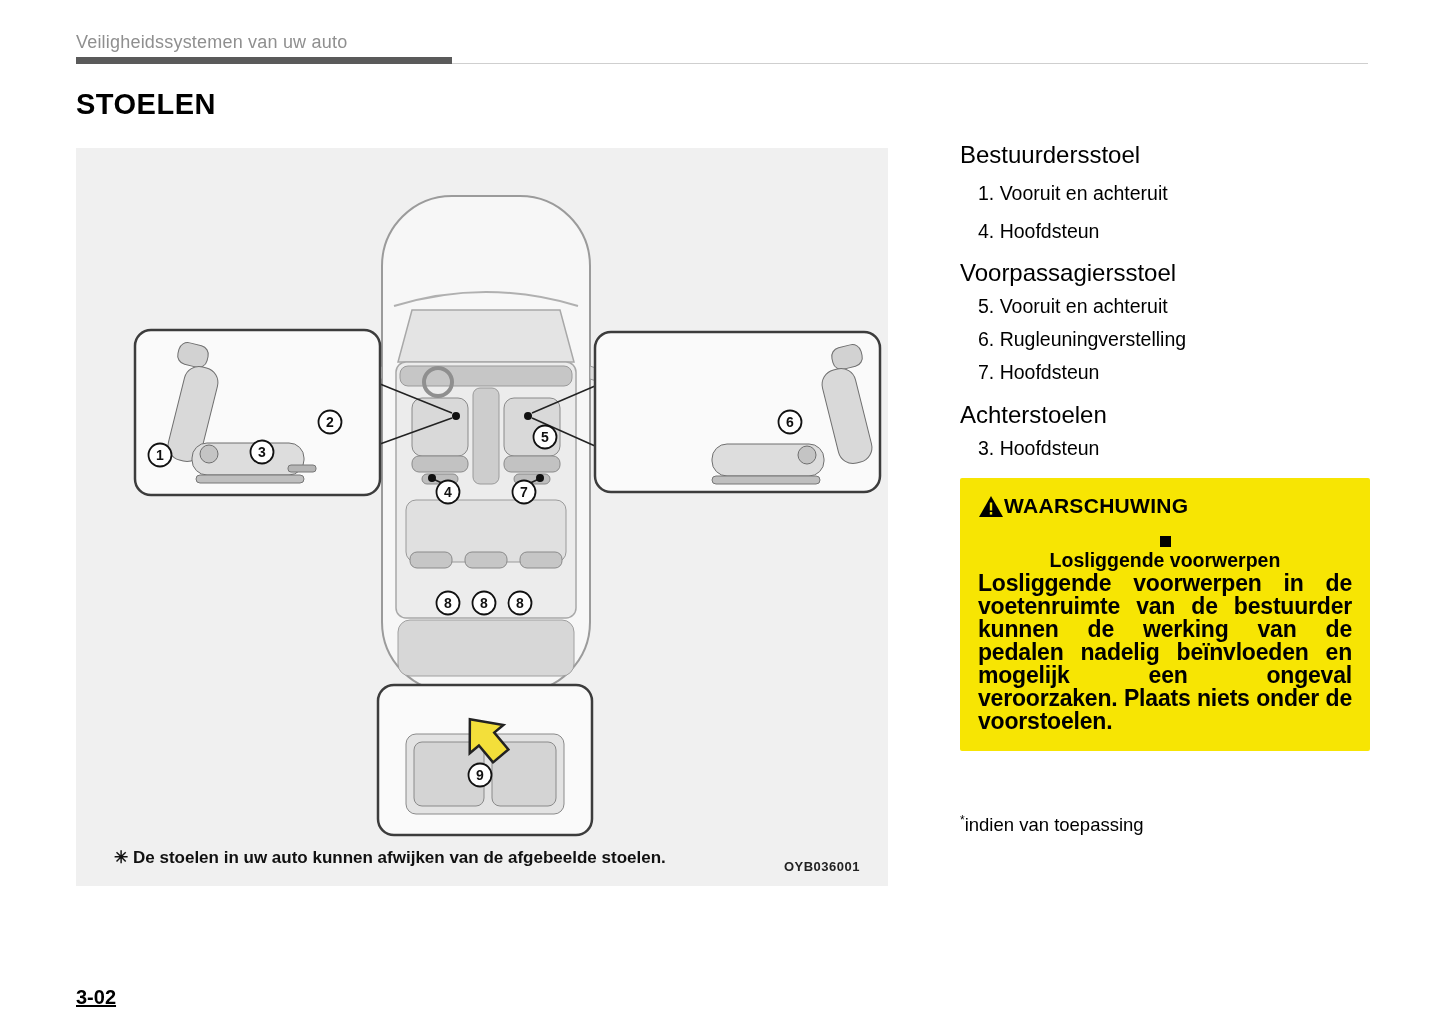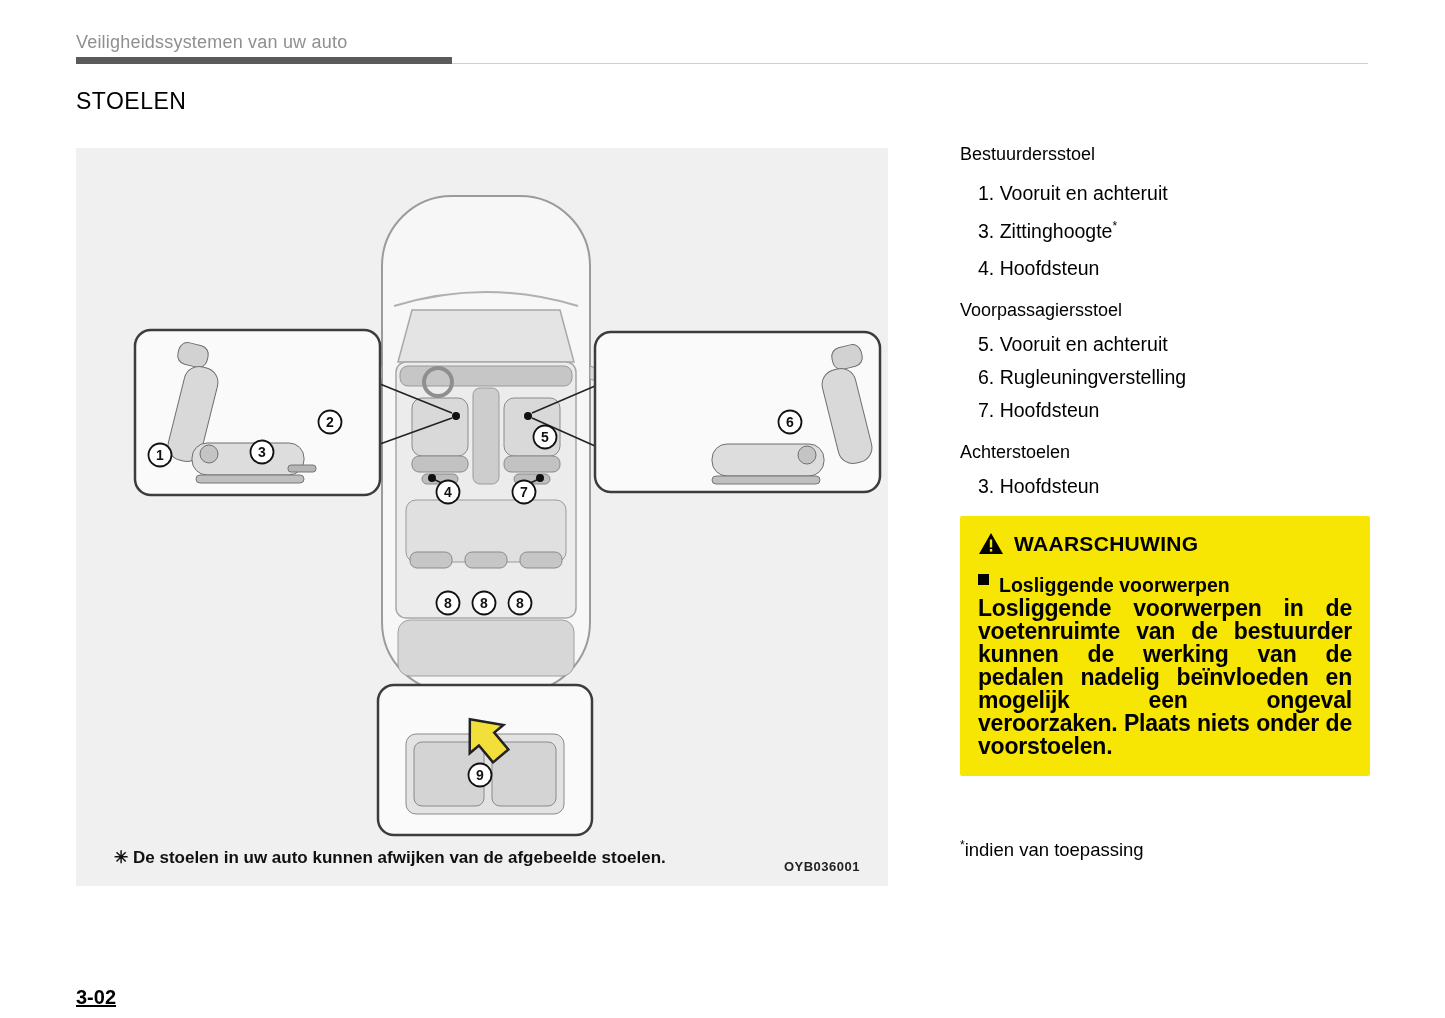--- a/index.html
+++ b/index.html
@@ -7,38 +7,38 @@
     width:1445px;height:1018px;position:relative;background:#ffffff;
     font-family:"Liberation Sans", sans-serif;color:#000;overflow:hidden;
   }
   .abs{position:absolute;}
 
   
   .header-title{left:76px;top:32px;font-size:18px;color:#8f8f8f;letter-spacing:.2px;}
   .header-rule{left:76px;top:63px;width:1292px;height:1px;background:#cfcfcf;}
   .header-bar{left:76px;top:57px;width:376px;height:7px;background:#5a5a5a;}
 
-  .page-title{left:76px;top:88px;font-size:23px;font-weight:normal;letter-spacing:.5px;}
+  .page-title{left:76px;top:88px;font-size:29px;font-weight:bold;letter-spacing:.5px;}
 
   
   .figure{left:76px;top:148px;width:812px;height:738px;background:#f0f0f0;}
   .figure svg{position:absolute;left:0;top:0;}
   .fig-caption{position:absolute;left:38px;bottom:18px;font-size:17px;font-weight:bold;color:#111;margin-top:48px;}
   .fig-code{position:absolute;right:28px;bottom:12px;font-size:13px;font-weight:600;color:#222;letter-spacing:.5px;}
 
   
   .right-col{left:960px;top:142px;width:410px;}
   .section{margin-bottom:18px;}
-  .sec-heading{font-size:18px;line-height:25px;}
+  .sec-heading{font-size:24px;line-height:25px;}
   .sec-item{font-size:19.5px;line-height:24px;margin:9px 0 0 18px;}
   .sec-item sup{font-size:12px;}
 
   .warning-box{margin-top:6px;border-radius:2px;padding:16px 18px 18px 18px;}
-  .warn-title{display:flex;align-items:center;gap:10px;font-size:21px;font-weight:bold;letter-spacing:.3px;}
-  .warn-sub{display:flex;align-items:flex-start;gap:10px;margin-top:18px;font-size:19.5px;font-weight:bold;}
+  .warn-title{display:flex;align-items:center;font-size:21px;font-weight:bold;letter-spacing:.3px;}
+  .warn-sub{display:flex;align-items:center;gap:2px;margin-top:18px;font-size:19.5px;font-weight:bold;flex-direction:column;}
   .warn-square{width:11px;height:11px;background:#000;flex:0 0 auto;}
   .warn-body{font-size:23px;font-weight:bold;line-height:23px;text-align:justify;letter-spacing:-0.2px;}
 
   .footnote{margin-top:62px;font-size:18.5px;}
   .footnote sup{font-size:12px;}
 
   .page-number{left:76px;top:986px;font-size:20px;font-weight:600;text-decoration:underline;}
 </style>
 </head>
 <body>
@@ -178,21 +178,20 @@
 
   <div class="fig-caption">✳ De stoelen in uw auto kunnen afwijken van de afgebeelde stoelen.</div>
   <div class="fig-code">OYB036001</div>
 </div>
 
 <div class="abs right-col">
 
   <div class="section">
     <div class="sec-heading">Bestuurdersstoel</div>
     <div class="sec-item"><span>1. Vooruit en achteruit</span><sup></sup></div>
-    <div class="sec-item"><span>3. Zittinghoogte</span><sup>*</sup></div>
     <div class="sec-item"><span>4. Hoofdsteun</span><sup></sup></div>
   </div>
 
   <div class="section">
     <div class="sec-heading">Voorpassagiersstoel</div>
     <div class="sec-item"><span>5. Vooruit en achteruit</span></div>
     <div class="sec-item"><span>6. Rugleuningverstelling</span></div>
     <div class="sec-item"><span>7. Hoofdsteun</span></div>
   </div>
 

